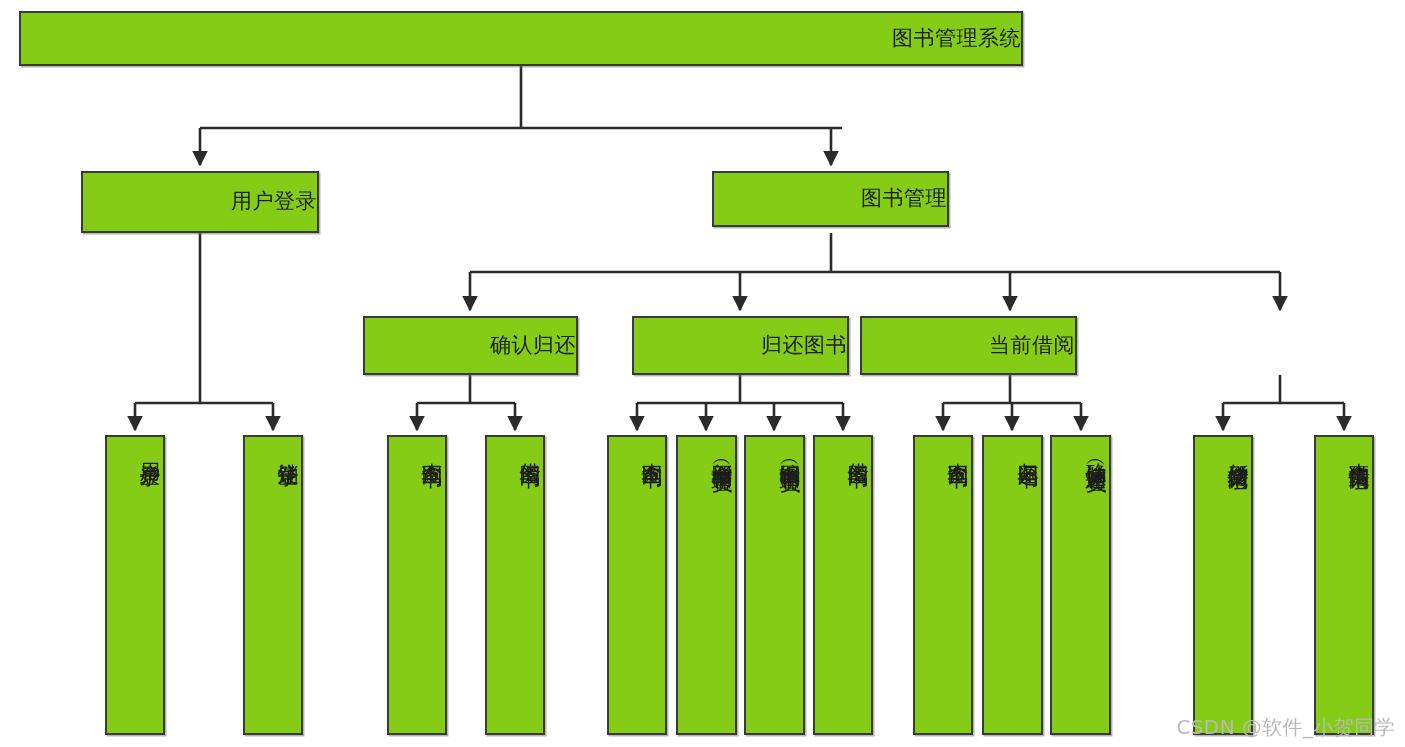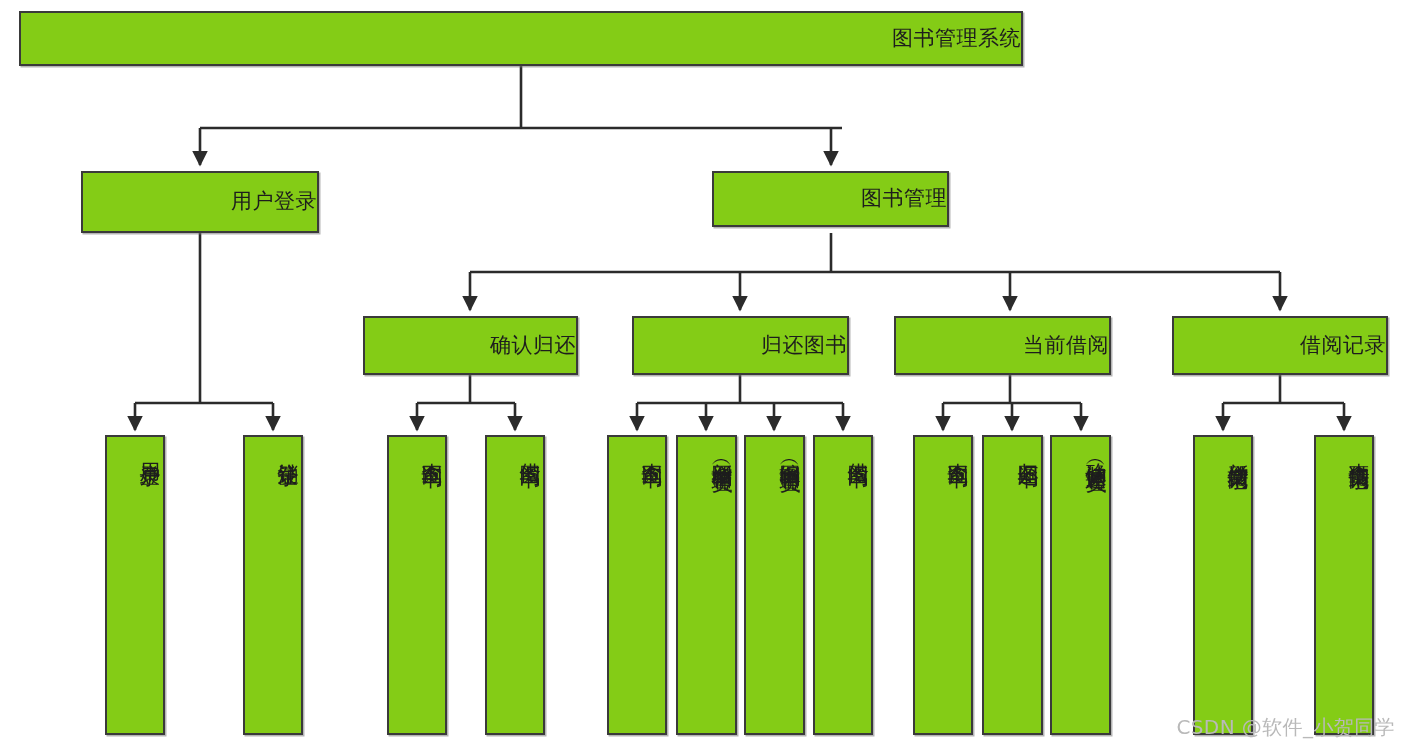--- a/index.html
+++ b/index.html
@@ -132,25 +132,22 @@
   <div class="node horizontal" style="left:712px; top:171px; width:237px; height:56px;">
     <span class="label">图书管理</span>
   </div>
 
   <div class="node horizontal" style="left:363px; top:316px; width:215px; height:59px;">
     <span class="label">确认归还</span>
   </div>
   <div class="node horizontal" style="left:632px; top:316px; width:217px; height:59px;">
     <span class="label">归还图书</span>
   </div>
-  <div class="node horizontal" style="left:894px; top:316px; width:217px; height:59px;">
+  <div class="node horizontal" style="left:860px; top:316px; width:217px; height:59px;">
     <span class="label">当前借阅</span>
-  </div>
-  <div class="node horizontal" style="left:1172px; top:316px; width:216px; height:59px;">
-    <span class="label">借阅记录</span>
   </div>
 
   <div class="node vertical" style="left:105px; top:435px; width:60px; height:300px;">
     <span class="label">用户登录</span>
   </div>
   <div class="node vertical" style="left:243px; top:435px; width:60px; height:300px;">
     <span class="label">注销登录</span>
   </div>
   <div class="node vertical" style="left:387px; top:435px; width:60px; height:300px;">
     <span class="label">查询图书</span>

